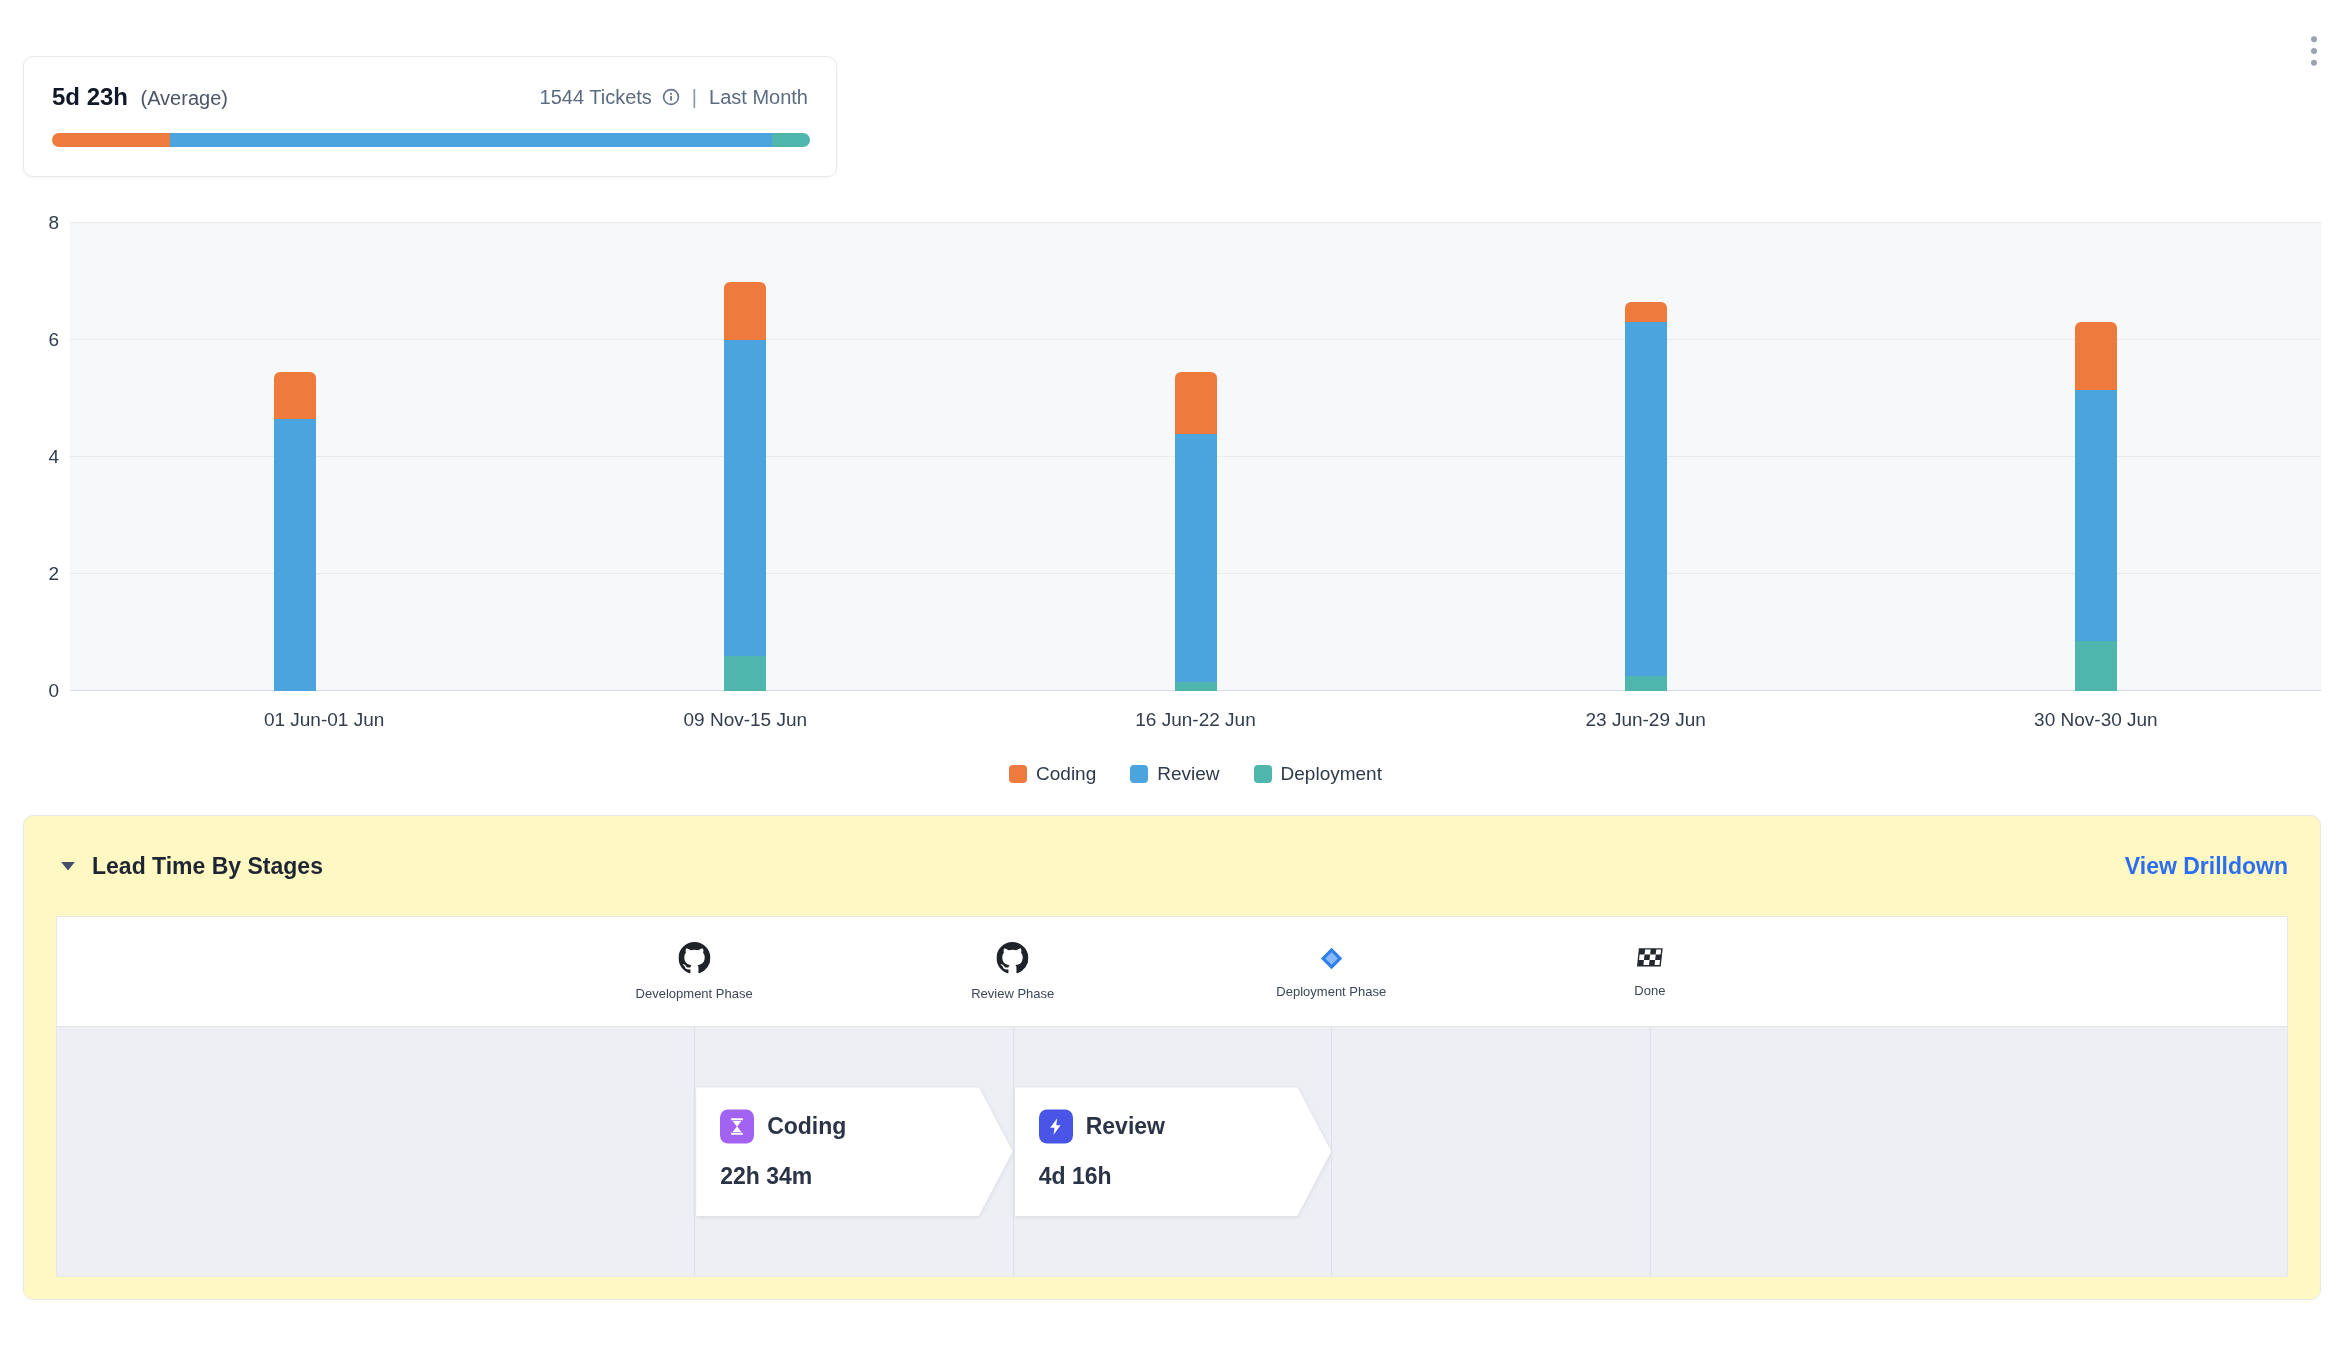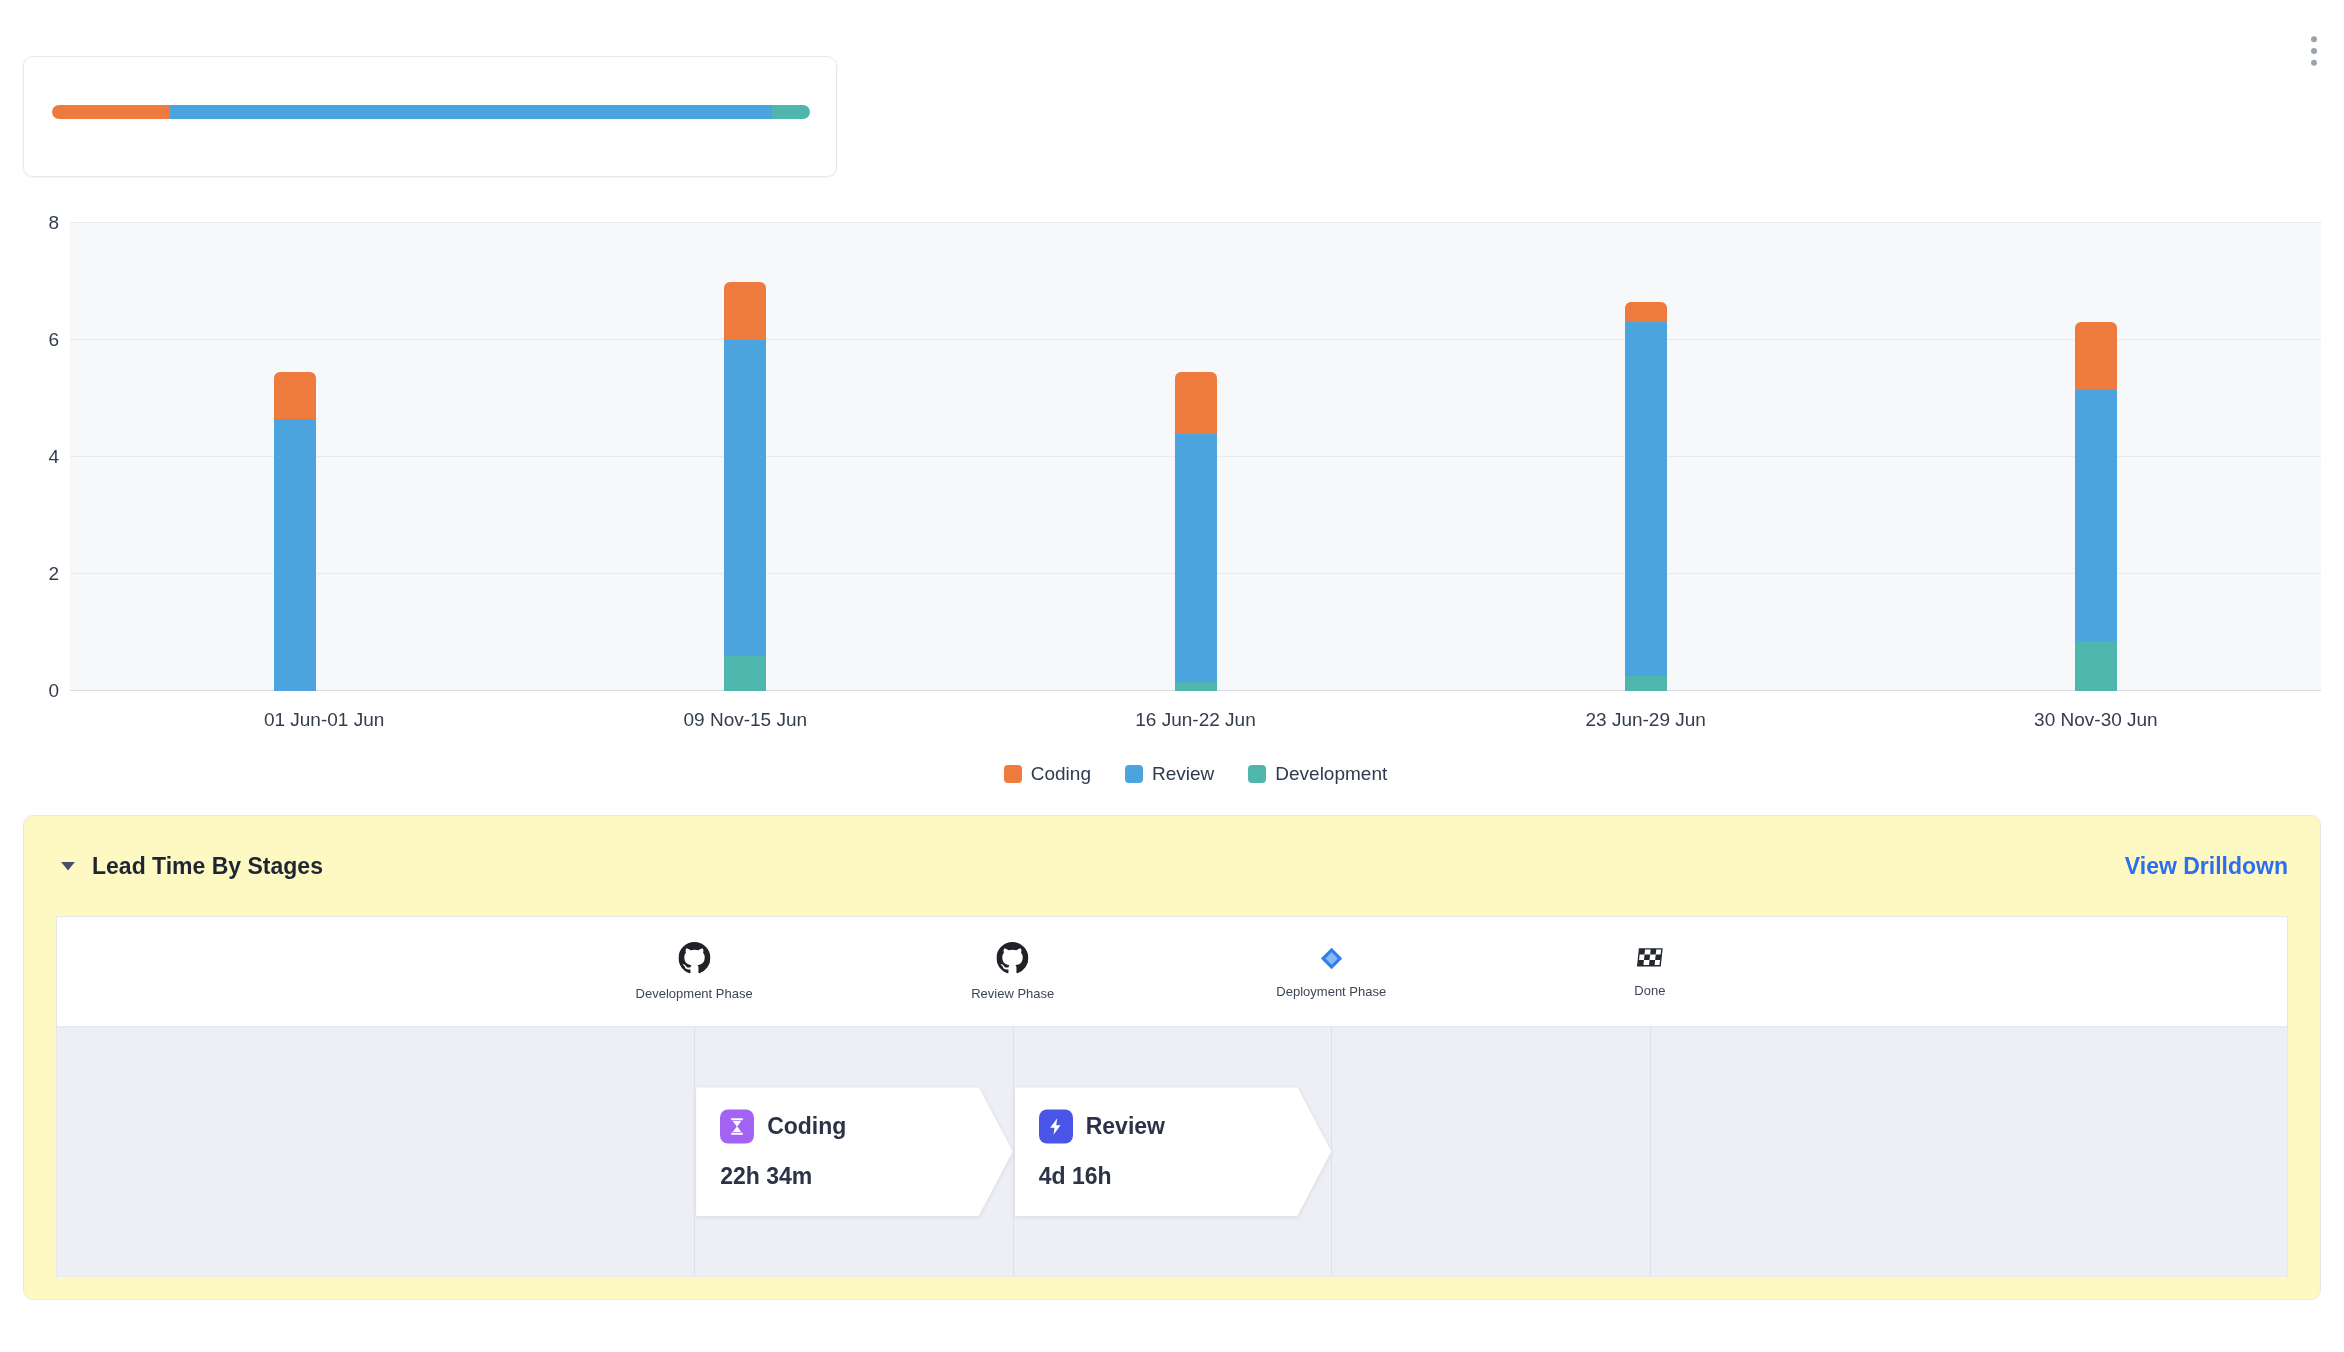--- a/index.html
+++ b/index.html
@@ -81,20 +81,38 @@
 
   <div class="kebab">
     <svg width="8" height="30" viewBox="0 0 4 18" fill="#9aa3af">
         <circle cx="2" cy="2" r="1.8"></circle>
         <circle cx="2" cy="9" r="1.8"></circle>
         <circle cx="2" cy="16" r="1.8"></circle>
       </svg>
   </div>
 
   <div class="summary-card">
+    <div class="summary-row">
+      <div>
+        <span class="summary-value">5d 23h</span>
+        <span class="summary-suffix">(Average)</span>
+      </div>
+      <div class="summary-right">
+        <span>1544 Tickets</span>
+        <span class="info-icon">
+          <svg width="18" height="18" viewBox="0 0 16 16">
+              <circle cx="8" cy="8" r="6.6" fill="none" stroke="currentColor" stroke-width="1.5"></circle>
+              <rect x="7.2" y="7" width="1.6" height="4.2" fill="currentColor"></rect>
+              <rect x="7.2" y="4.3" width="1.6" height="1.7" fill="currentColor"></rect>
+            </svg>
+        </span>
+        <span class="summary-sep">|</span>
+        <span>Last Month</span>
+      </div>
+    </div>
     <div class="summary-bar">
         <div class="seg" style="width: 15.6%; background: rgb(239, 122, 61);"></div>
         <div class="seg" style="width: 79.4%; background: rgb(75, 164, 221);"></div>
         <div class="seg" style="width: 5%; background: rgb(79, 182, 173);"></div>
       </div>
   </div>
 
   <div class="chart-wrap">
     <div class="plot" id="plot">
         <div class="gridline axis" style="bottom: 0%;"></div>
@@ -143,21 +161,21 @@
         <div class="legend-item">
           <span class="swatch" style="background: rgb(239, 122, 61);"></span>
           <span>Coding</span>
         </div>
         <div class="legend-item">
           <span class="swatch" style="background: rgb(75, 164, 221);"></span>
           <span>Review</span>
         </div>
         <div class="legend-item">
           <span class="swatch" style="background: rgb(79, 182, 173);"></span>
-          <span>Development</span>
+          <span>Deployment</span>
         </div>
       </div>
   </div>
 
   <div class="stages-panel">
     <div class="stages-header">
       <span class="caret">
         <svg width="16" height="12" viewBox="0 0 14 10">
             <path d="M1 1.5h12L7 9z" fill="#44506a"></path>
           </svg>

